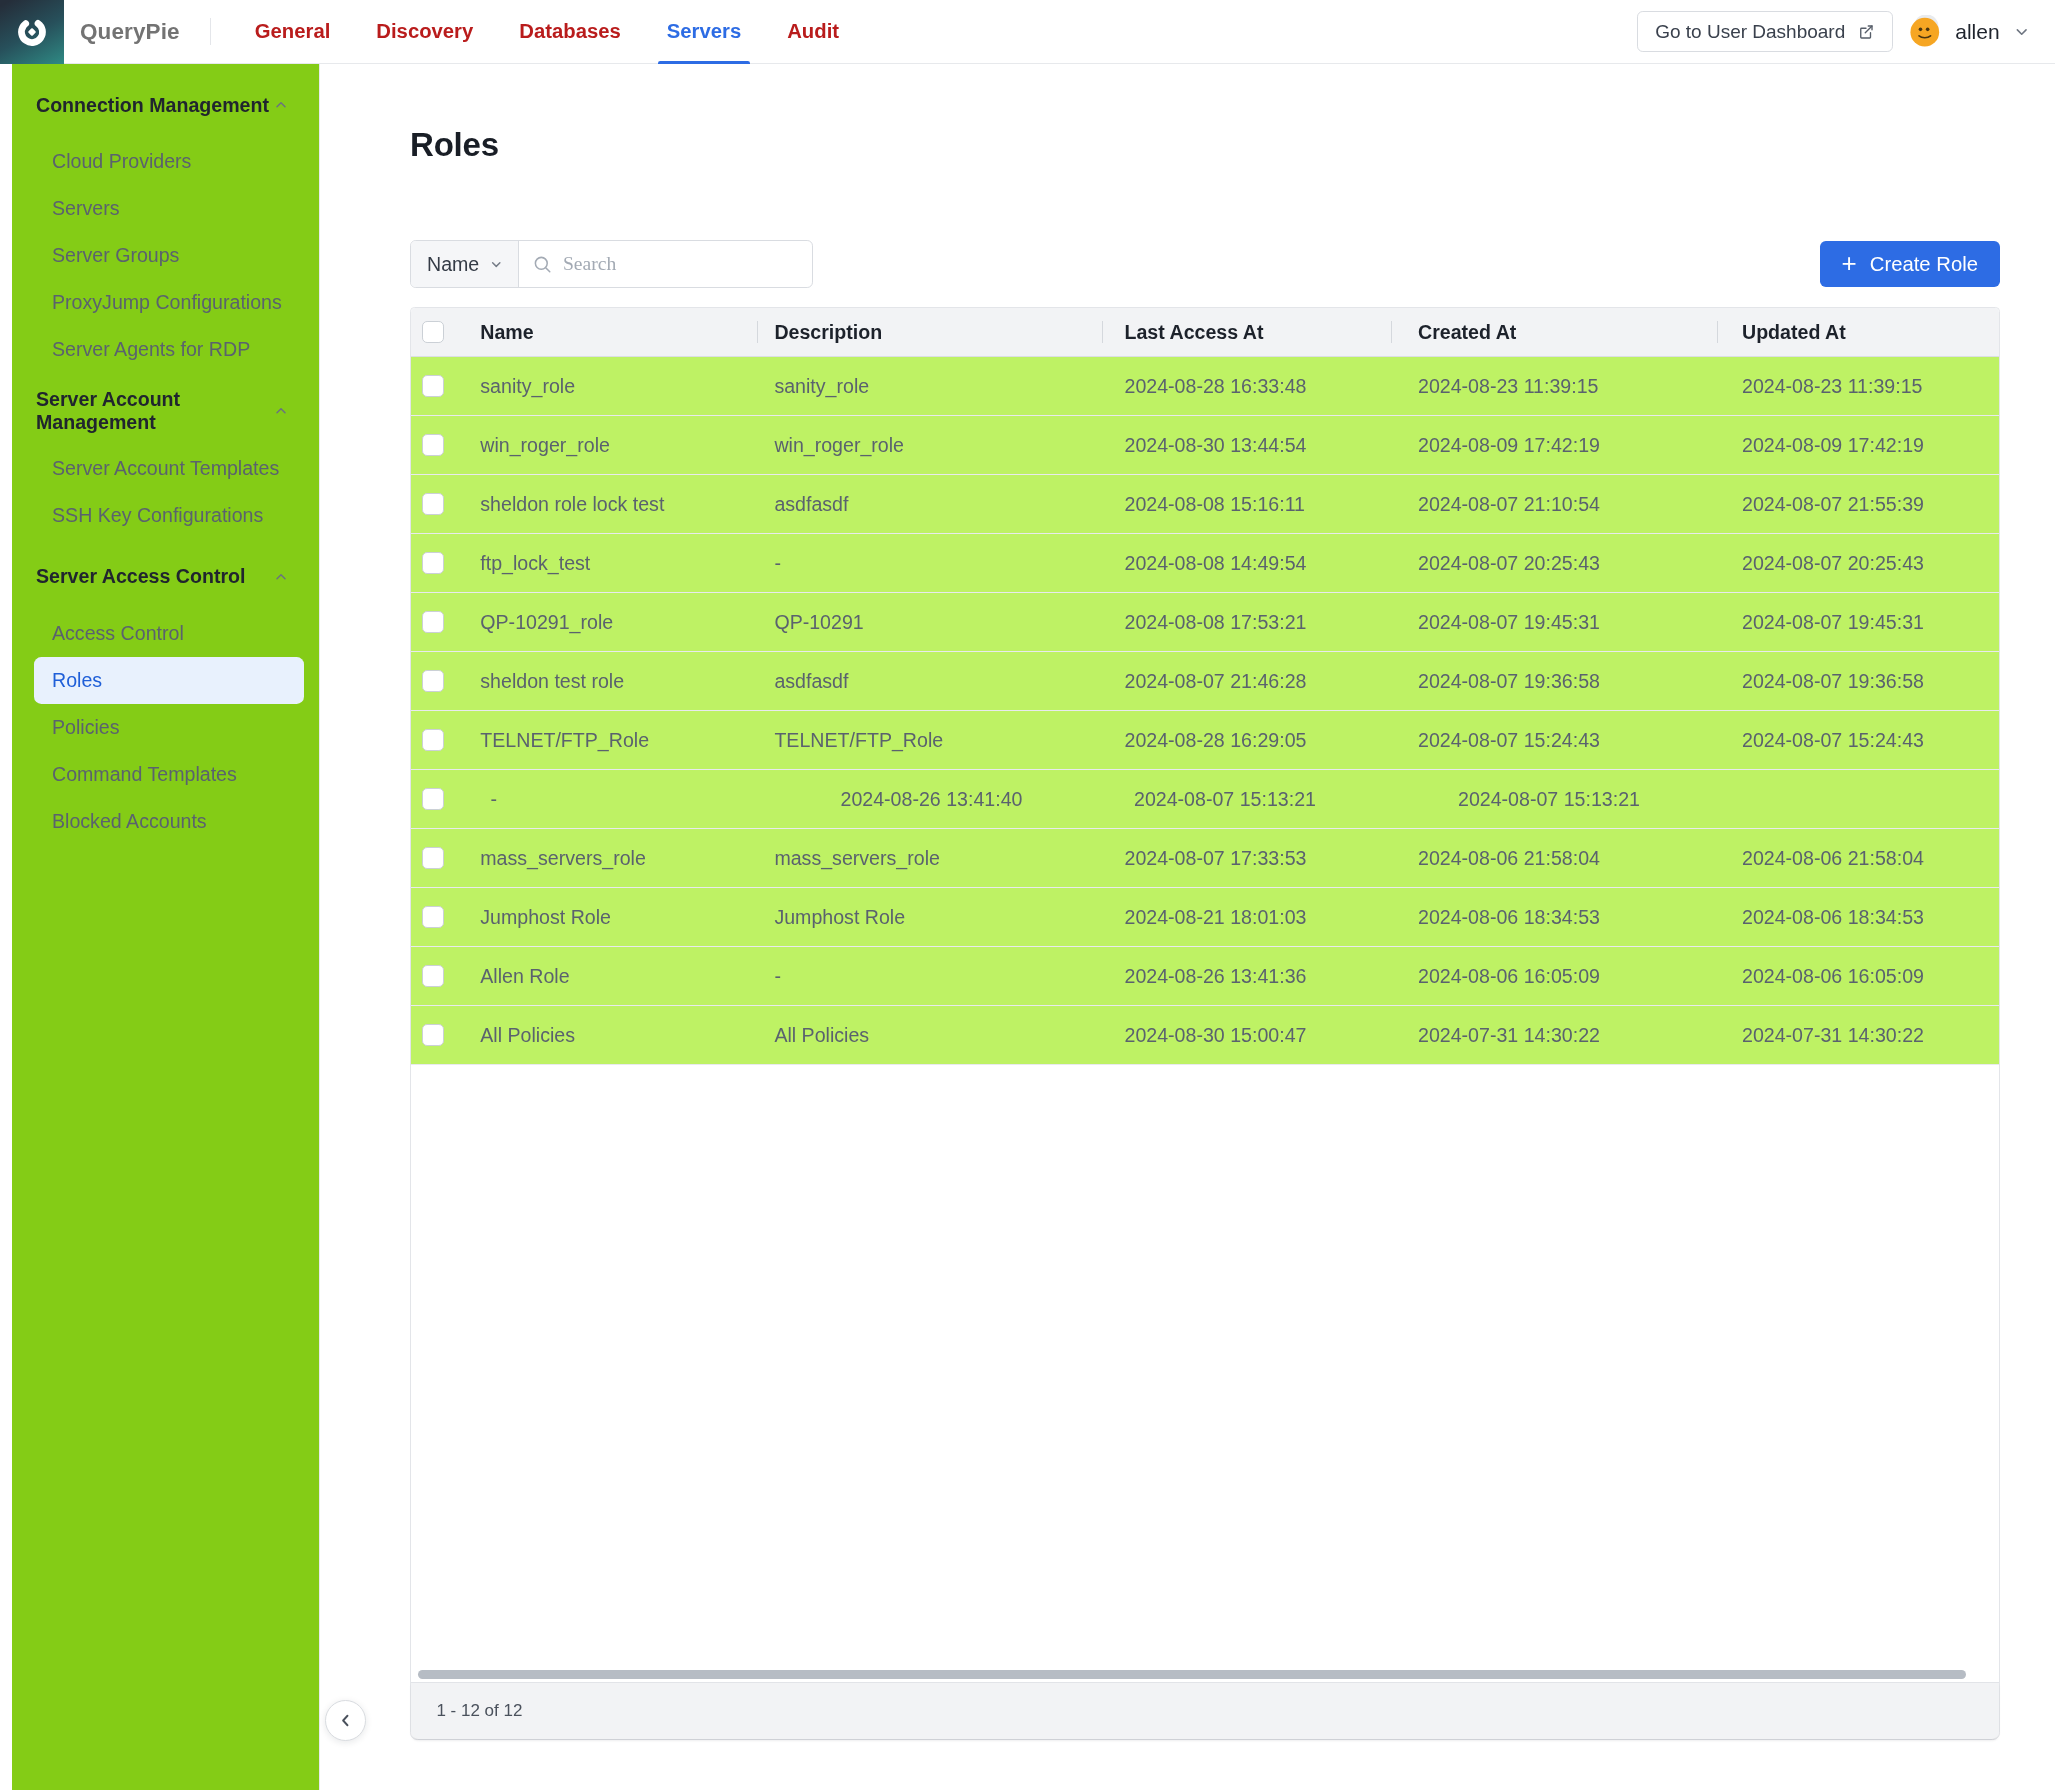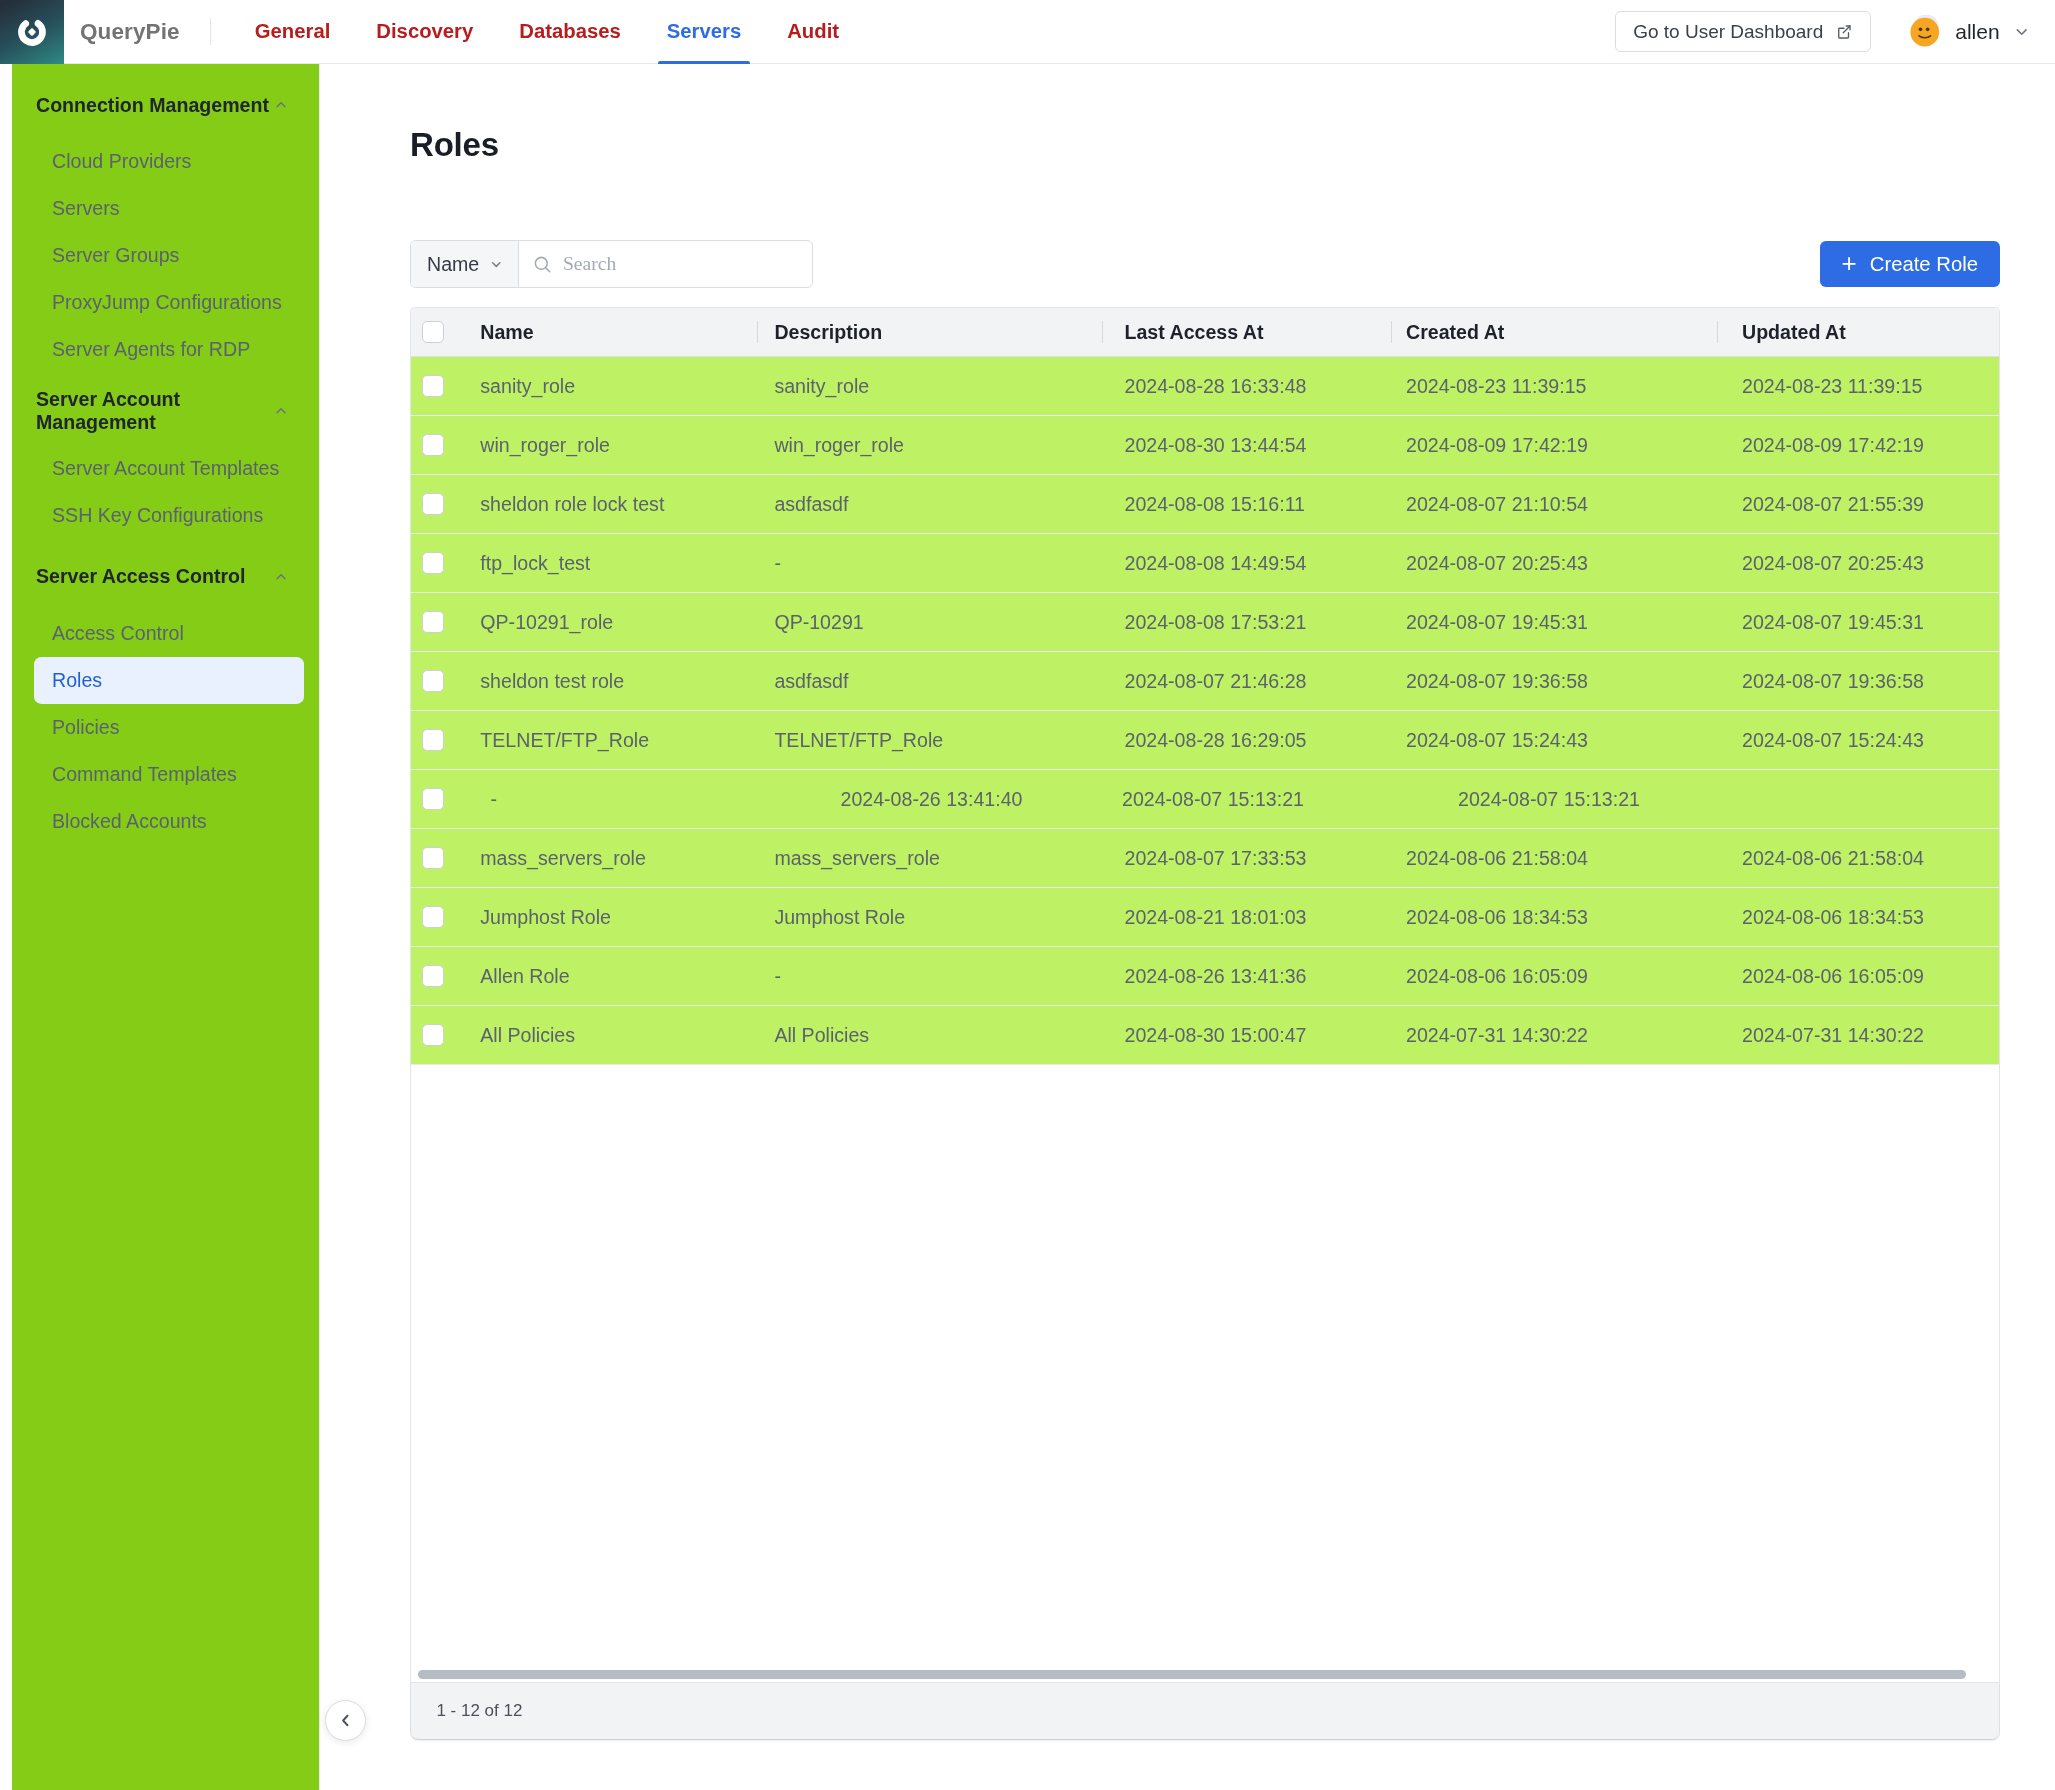--- a/index.html
+++ b/index.html
@@ -24,21 +24,21 @@
     background:linear-gradient(152deg,#252e3a 6%,#27505b 52%,#2f8a84 100%);
     display:flex;align-items:center;justify-content:center;}
   .brand{margin-left:16px;font-size:22.5px;font-weight:700;color:#737373;letter-spacing:0.1px;}
   .topbar-divider{width:0.7px;height:27.6px;background:#e4e6ea;margin-left:30.5px;}
   .nav{display:flex;margin-left:44px;gap:46px;height:64px;align-items:center;}
   .nav-item{position:relative;font-size:20.3px;font-weight:600;color:#b91c1c;height:64px;
     display:flex;align-items:center;cursor:pointer;white-space:nowrap;}
   .nav-item.active{color:var(--accent);}
   .nav-item.active::after{content:"";position:absolute;left:-8.7px;right:-8.7px;bottom:-0.7px;
     height:3.6px;background:var(--accent);border-radius:2.2px 2.2px 0 0;}
-  .top-right{margin-left:auto;display:flex;align-items:center;gap:38px;margin-right:26px;}
+  .top-right{margin-left:auto;display:flex;align-items:center;gap:16px;margin-right:26px;}
   .dash-btn{height:41px;display:flex;align-items:center;gap:11.6px;padding:0 17.4px;
     border:0.7px solid #d9dce1;border-radius:5.8px;background:#fff;font-size:19px;color:#3a414d;
     font-family:inherit;cursor:pointer;}
   .dash-btn svg{color:#565d68;}
   .user{display:flex;align-items:center;gap:13px;cursor:pointer;}
   .user-name{font-size:21px;color:#1f242d;}
   .user svg.chev{color:#6f7682;}
 
   
   .sidebar{position:absolute;top:64px;left:12px;width:308px;bottom:0;background:#84cc16;
@@ -77,21 +77,21 @@
   
   .table-wrap{margin-top:19px;height:1433px;border:0.7px solid #e3e5e9;border-radius:4.4px 4.4px 7.3px 7.3px;
     display:flex;flex-direction:column;background:#fff;}
   .thead{height:49px;flex:0 0 auto;display:flex;align-items:center;background:var(--header-bg);
     border-bottom:0.7px solid #dcdfe3;border-radius:4.4px 4.4px 0 0;font-weight:700;font-size:19.6px;color:#1d222b;}
   .cell{display:flex;align-items:center;position:relative;white-space:nowrap;overflow:hidden;height:100%;}
   .c0{width:62px;padding-left:11px;flex:0 0 auto;}
   .c1{width:284px;padding-left:7.3px;flex:0 0 auto;}
   .c2{width:345px;padding-left:17.4px;flex:0 0 auto;}
   .c3{width:289px;padding-left:22.5px;flex:0 0 auto;}
-  .c4{width:326px;padding-left:15px;flex:0 0 auto;}
+  .c4{width:326px;padding-left:27px;flex:0 0 auto;}
   .c5{flex:1;padding-left:25px;}
   .thead .sep::before{content:"";position:absolute;left:0;top:50%;transform:translateY(-50%);
     width:0.7px;height:22px;background:#d5d8dd;}
   .checkbox{width:22px;height:22px;border:1.5px solid #cbd0d6;border-radius:5.1px;background:#fff;cursor:pointer;}
   .trow{height:59px;flex:0 0 auto;display:flex;align-items:center;border-bottom:0.7px solid #e8eaee;
     font-size:19.6px;color:#5a626e;background:#bef264;cursor:pointer;}
   .filler{flex:1;}
   .scrollrow{height:14.5px;flex:0 0 auto;display:flex;align-items:center;padding-left:7.3px;}
   .scroll-thumb{height:9.4px;border-radius:5.1px;background:#b6bcc4;flex:1;margin-right:33px;cursor:pointer;}
   .tfoot{height:57px;flex:0 0 auto;display:flex;align-items:center;background:var(--header-bg);

